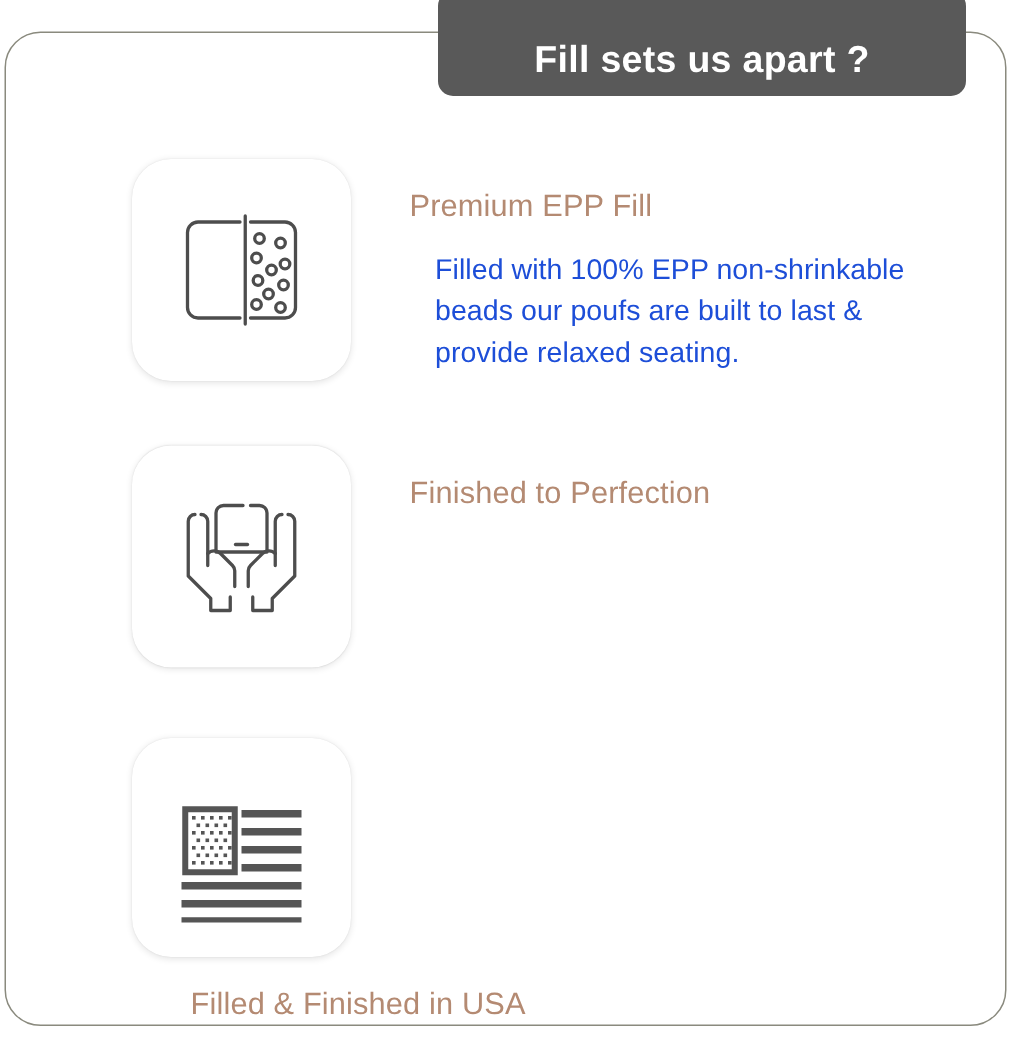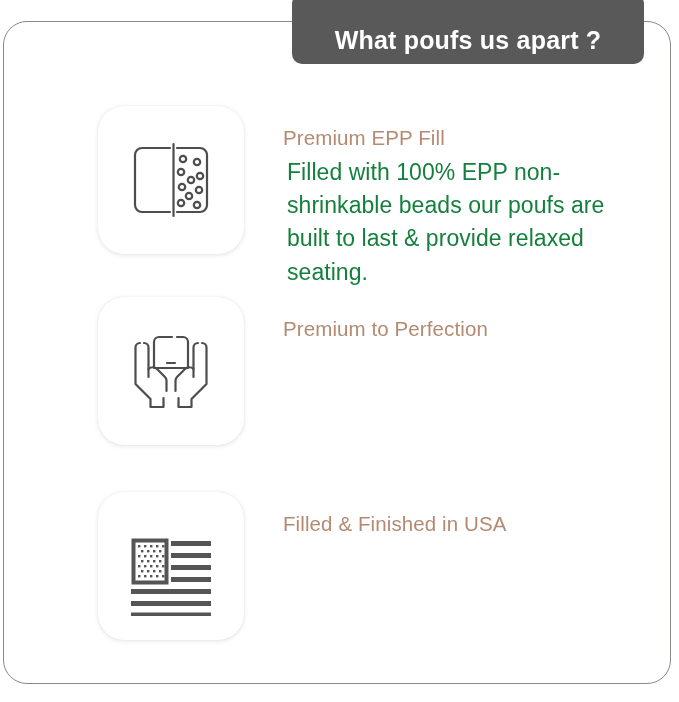--- a/index.html
+++ b/index.html
@@ -64,29 +64,29 @@
   
   .features {
     position: absolute;
     left: 0;
     top: 0;
     width: 679px;
     height: 702px;
   }
   .feature-row {
     position: absolute;
-    left: 98px;
+    left: 88px;
     width: 560px;
     height: 150px;
     display: flex;
     align-items: flex-start;
   }
   .feature-row.r0 { top: 106px; }
   .feature-row.r1 { top: 297px; }
-  .feature-row.r2 { top: 492px; }
+  .feature-row.r2 { top: 492px; flex-direction: column; }
 
   .icon-card {
     position: relative;
     width: 146px;
     height: 148px;
     flex: 0 0 146px;
     background: #ffffff;
     border-radius: 26px;
     box-shadow: 0 1px 5px rgba(0,0,0,0.11), 0 0 1px rgba(0,0,0,0.10);
     display: flex;
@@ -103,37 +103,37 @@
   .feature-title {
     color: #b48a72;
     font-size: 20.5px;
     font-weight: normal;
     line-height: 1.1;
     margin: 0 0 6px 0;
     letter-spacing: 0.1px;
     white-space: nowrap;
   }
   .feature-desc {
-    color: #15803d;
-    font-size: 23px;
+    color: #1d4ed8;
+    font-size: 19px;
     line-height: 1.45;
-    margin: 4px;
+    margin: 17px;
     max-width: 365px;
     letter-spacing: 0.05px;
   }
 </style>
 </head>
 <body>
 
 <div id="infographic">
 
   <div class="outer-frame"></div>
 
   <div class="title-banner">
-    <span class="title-text">What poufs us apart ?</span>
+    <span class="title-text">Fill sets us apart ?</span>
   </div>
 
   <div class="features">
 
     <div class="feature-row r0">
       <div class="icon-card">
         <span>
           <svg width="100" height="100" viewBox="0 0 100 100" fill="none" stroke="#4d4d4d" stroke-width="2.2" stroke-linecap="round" stroke-linejoin="round">
 
             <path d="M49 18 H21 a7 7 0 0 0 -7 7 V75 a7 7 0 0 0 7 7 H49"></path>
@@ -174,21 +174,21 @@
             <path d="M19 22 a4.5 4.5 0 0 0 -4.5 4.5 V63 l15 15 V86 h13 V77"></path>
             <path d="M27.5 48 a6 6 0 0 1 8.5 0 l8 8 a5 5 0 0 1 1.5 3.5 V70"></path>
 
             <path d="M77 22 a4.5 4.5 0 0 0 -4.5 4.5 V56"></path>
             <path d="M81 22 a4.5 4.5 0 0 1 4.5 4.5 V63 l-15 15 V86 h-13 V77"></path>
             <path d="M72.5 48 a6 6 0 0 0 -8.5 0 l-8 8 a5 5 0 0 0 -1.5 3.5 V70"></path>
           </svg>
         </span>
       </div>
       <div class="feature-text">
-        <h3 class="feature-title">Premium to Perfection</h3>
+        <h3 class="feature-title">Finished to Perfection</h3>
       </div>
     </div>
 
     <div class="feature-row r2">
       <div class="icon-card">
         <span>
           <svg width="104" height="100" viewBox="0 0 104 100" fill="none">
             <g stroke="#555555" stroke-width="5">
 
               <line x1="52" y1="27.5" x2="92" y2="27.5"></line>

